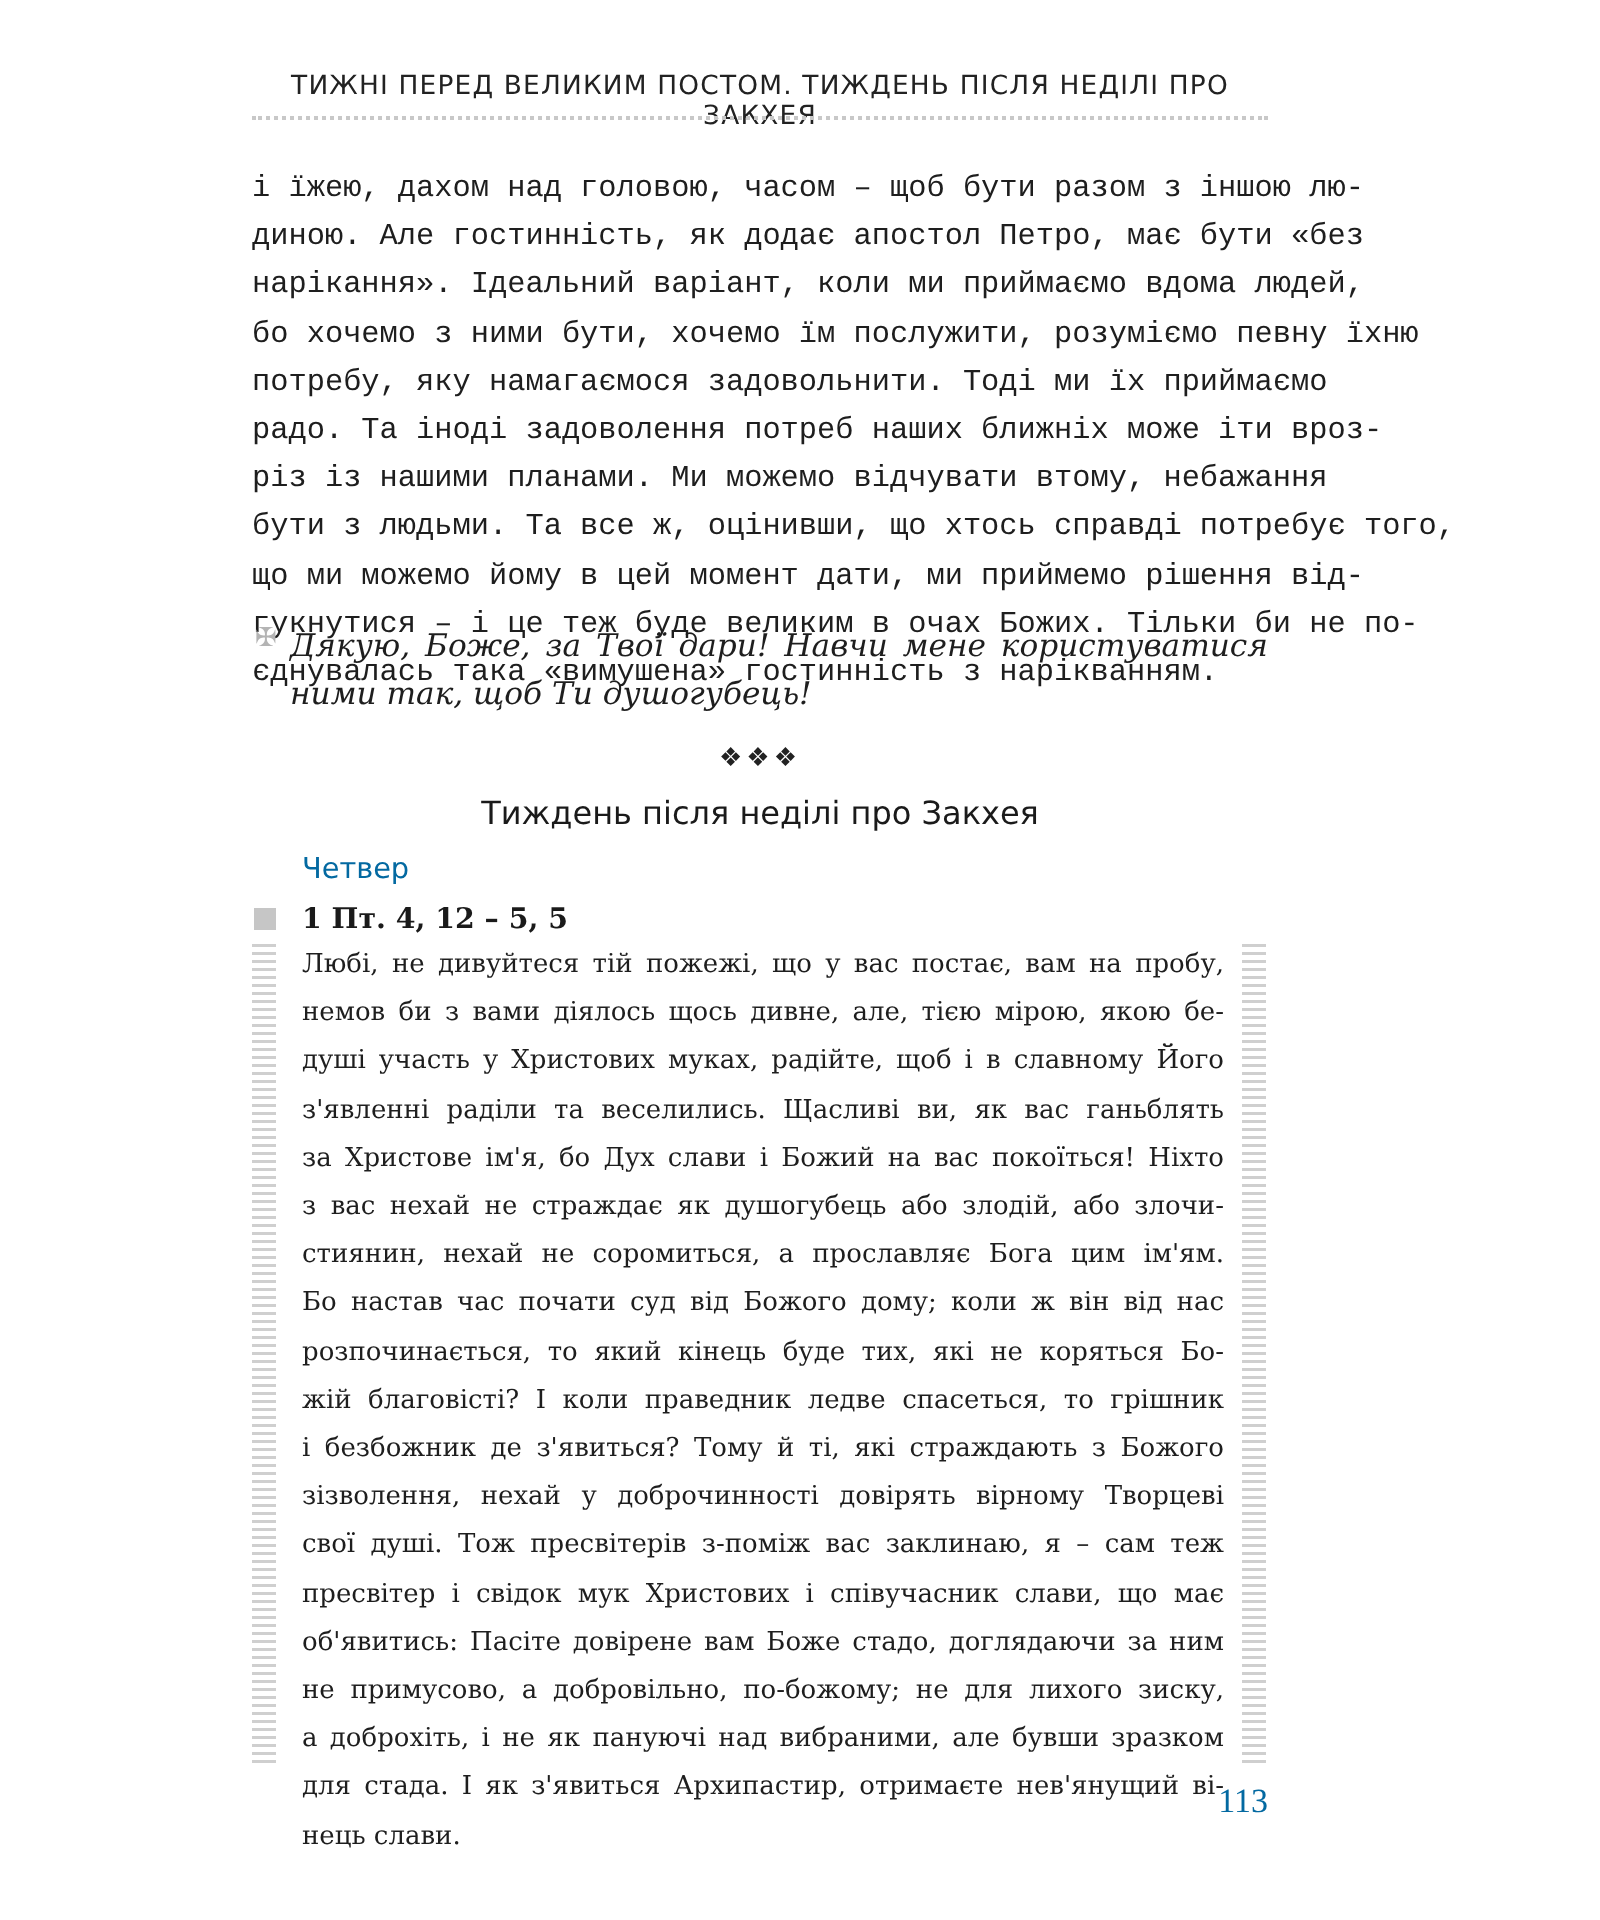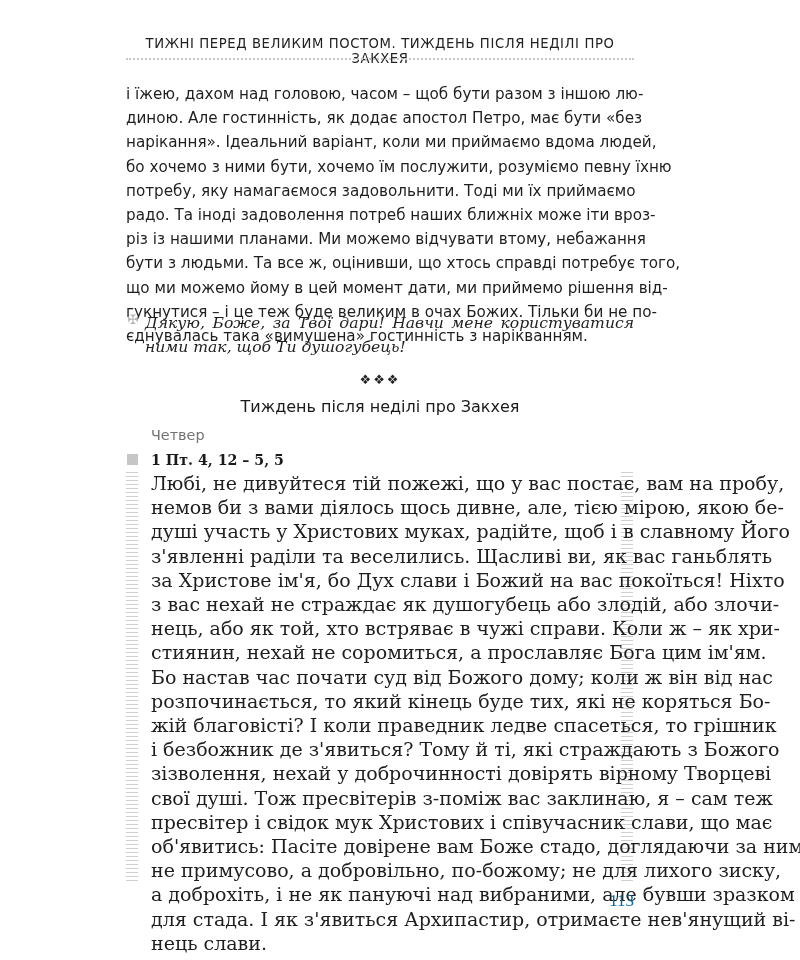--- a/index.html
+++ b/index.html
@@ -11,51 +11,51 @@
   }
   .running-rule {
     position: absolute; top: 58px; left: 0; width: 508px; height: 0;
     border-top: 2px dotted #c8c8c8;
   }
   .body-sans {
     position: absolute; left: 0; top: 82px; width: 508px;
     font-family: "DejaVu Sans", sans-serif; font-size: 15.2px; line-height: 24.2px;
     text-align: justify; color: #1e1e1e;
   }
-  .body-sans .line { display: block; text-align: justify; text-align-last: justify; white-space: nowrap; }
+  .body-sans .line { display: block; text-align: justify; text-align-last: justify; white-space: nowrap; font-family: Liberation Mono, monospace; }
   .body-sans .line.last { text-align-last: left; }
   .prayer {
     position: absolute; left: 0; top: 311px; width: 508px;
     font-family: "DejaVu Serif", serif; font-style: italic; font-size: 15.6px; line-height: 24px; color: #1e1e1e;
   }
   .prayer .cross { position: absolute; left: 0; top: 2px; width: 14px; height: 14px; color: #b4b4b4; font-style: normal; font-size: 13px; line-height: 14px; text-align: center; }
   .prayer .txt { margin-left: 19px; display: block; }
   .prayer .line { display: block; text-align: justify; text-align-last: justify; white-space: nowrap; }
   .prayer .line.last { text-align-last: left; }
   .ornament {
     position: absolute; top: 372px; left: 0; width: 508px; text-align: center;
     font-family: "DejaVu Sans", sans-serif; font-size: 13px; letter-spacing: 2px; color: #222;
   }
   .section-title {
     position: absolute; left: 0; top: 396px; width: 508px;
     font-family: "DejaVu Sans", sans-serif; font-size: 16px; line-height: 22px; color: #1a1a1a; text-align: center;
   }
   .day-label {
     position: absolute; left: 25px; top: 425px;
-    font-family: "DejaVu Sans", sans-serif; font-size: 14.4px; line-height: 20px; color: #737373;
+    font-family: "DejaVu Sans", sans-serif; font-size: 14.4px; line-height: 20px; color: #0369a1;
   }
   .reading-ref {
     position: absolute; left: 0; top: 450px; width: 508px;
     font-family: "DejaVu Serif", serif; font-weight: bold; font-size: 14.2px; line-height: 20px; color: #1a1a1a;
   }
   .reading-ref .square { position: absolute; left: 1px; top: 4px; width: 11px; height: 11px; background: #c6c6c6; }
   .reading-ref .ref { position: absolute; left: 25px; top: 0; }
   .reading {
     position: absolute; left: 25px; top: 471px; width: 461px;
-    font-family: "DejaVu Serif", serif; font-size: 19px; line-height: 24.2px; color: #1e1e1e;
+    font-family: "DejaVu Serif", serif; font-size: 13px; line-height: 24.2px; color: #1e1e1e;
   }
   .reading .line { display: block; text-align: justify; text-align-last: justify; white-space: nowrap; }
   .reading .line.last { text-align-last: left; }
   .margin-bar {
     position: absolute; top: 472px; width: 12px; height: 410px;
     background: repeating-linear-gradient(to bottom, #cfcfcf 0px, #cfcfcf 1.5px, transparent 1.5px, transparent 4px);
   }
   .margin-bar.left { left: 0px; }
   .margin-bar.right { left: 495px; }
   .folio {
@@ -104,21 +104,20 @@
   <div class="margin-bar left"></div>
   <div class="margin-bar right"></div>
 
   <div class="reading" id="reading">
       <span class="line">Любі, не дивуйтеся тій пожежі, що у вас постає, вам на пробу,</span>
       <span class="line">немов би з вами діялось щось дивне, але, тією мірою, якою бе-</span>
       <span class="line">душі участь у Христових муках, радійте, щоб і в славному Його</span>
       <span class="line">з'явленні раділи та веселились. Щасливі ви, як вас ганьблять</span>
       <span class="line">за Христове ім'я, бо Дух слави і Божий на вас покоїться! Ніхто</span>
       <span class="line">з вас нехай не страждає як душогубець або злодій, або злочи-</span>
-      <span class="line">нець, або як той, хто встряває в чужі справи. Коли ж – як хри-</span>
       <span class="line">стиянин, нехай не соромиться, а прославляє Бога цим ім'ям.</span>
       <span class="line">Бо настав час почати суд від Божого дому; коли ж він від нас</span>
       <span class="line">розпочинається, то який кінець буде тих, які не коряться Бо-</span>
       <span class="line">жій благовісті? І коли праведник ледве спасеться, то грішник</span>
       <span class="line">і безбожник де з'явиться? Тому й ті, які страждають з Божого</span>
       <span class="line">зізволення, нехай у доброчинності довірять вірному Творцеві</span>
       <span class="line">свої душі. Тож пресвітерів з-поміж вас заклинаю, я – сам теж</span>
       <span class="line">пресвітер і свідок мук Христових і співучасник слави, що має</span>
       <span class="line">об'явитись: Пасіте довірене вам Боже стадо, доглядаючи за ним</span>
       <span class="line">не примусово, а добровільно, по-божому; не для лихого зиску,</span>

